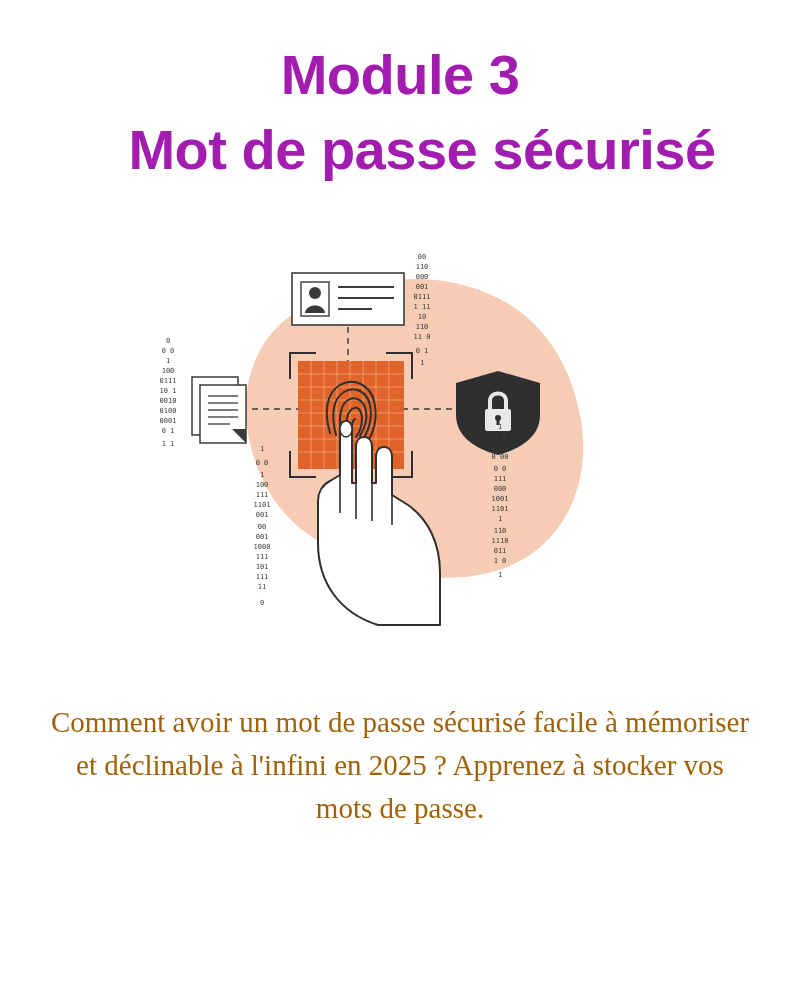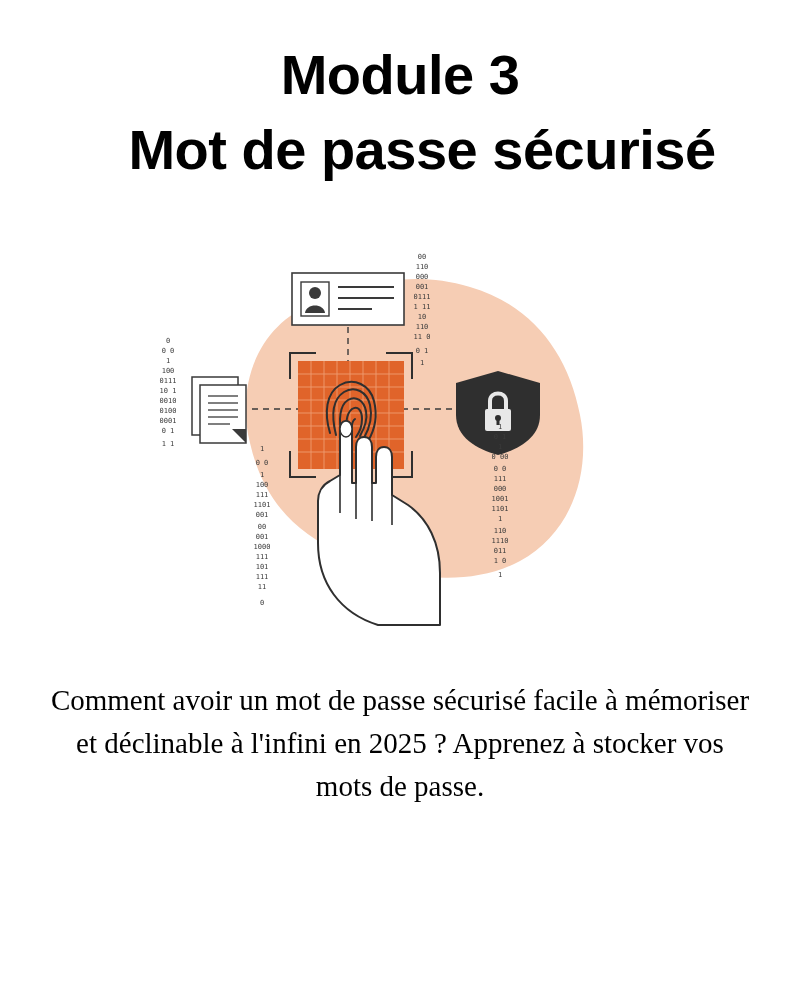--- a/index.html
+++ b/index.html
@@ -23,46 +23,46 @@
     box-sizing: border-box;
   }
 
   
   .title-block {
     width: 100%;
     text-align: center;
     padding-top: 44px;
   }
   .title-line {
-    color: #000000;
+    color: #a21caf;
     font-weight: bold;
     letter-spacing: -0.5px;
     line-height: 1.12;
   }
   .title-line-1 { font-size: 56px; }
   .title-line-2 { font-size: 56px; margin-top: 12px; padding-left: 44px; }
 
   
   .illustration-wrap {
     position: relative;
     width: 520px;
     height: 400px;
     margin-top: 62px;
   }
   .illustration-wrap svg { display: block; }
 
   
   .caption {
     width: 700px;
-    margin-top: 36px;
+    margin-top: 58px;
     text-align: center;
     font-family: "Liberation Serif", serif;
     font-size: 29px;
     line-height: 1.48;
-    color: #000000;
+    color: #a16207;
   }
 </style>
 </head>
 <body>
 
 <div class="page">
 
   <div class="title-block">
     <div class="title-line title-line-1">Module 3</div>
     <div class="title-line title-line-2">Mot de passe sécurisé</div>

